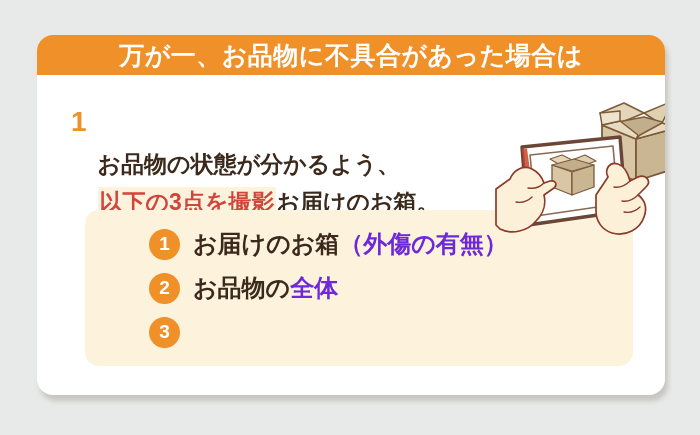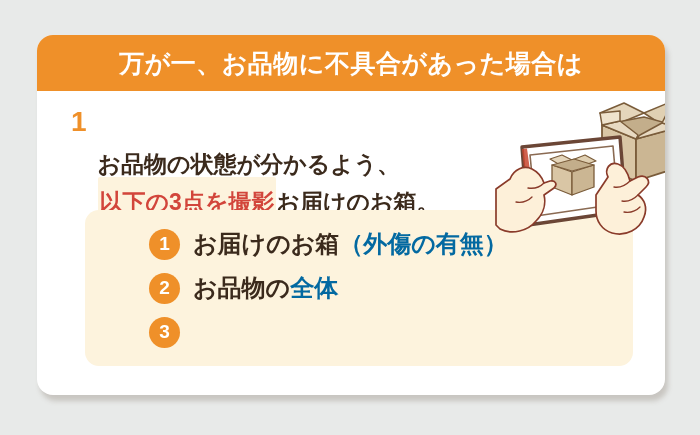--- a/index.html
+++ b/index.html
@@ -31,21 +31,21 @@
     border-radius: 16px;
     box-shadow: 3px 6px 5px rgba(120, 105, 90, 0.28);
     overflow: hidden;
   }
 
   .card-header {
     position: absolute;
     left: 0;
     top: 0;
     width: 100%;
-    height: 56px;
+    height: 40px;
     background: #ef9029;
     display: flex;
     align-items: center;
     justify-content: center;
   }
 
   .card-header-title {
     color: #ffffff;
     font-size: 25px;
     font-weight: bold;
@@ -84,21 +84,21 @@
     font-size: 23px;
     font-weight: bold;
     color: #3b2a1c;
     line-height: 38px;
     white-space: nowrap;
   }
 
   .hl {
     background: #fdf3dd;
     color: #d2453b;
-    padding: 12px 2px 3px 2px;
+    padding: 2px 2px 3px 2px;
     border-radius: 2px;
   }
 
   
   .list-panel {
     position: absolute;
     left: 48px;
     top: 175px;
     width: 548px;
     height: 156px;
@@ -134,21 +134,21 @@
     flex: 0 0 auto;
   }
 
   .item-text {
     font-size: 24px;
     font-weight: bold;
     color: #3b2a1c;
   }
 
   .item-text .red {
-    color: #0369a1;
+    color: #6d28d9;
   }
 
   
   .illustration {
     position: absolute;
     left: 455px;
     top: 50px;
     width: 200px;
     height: 165px;
   }

